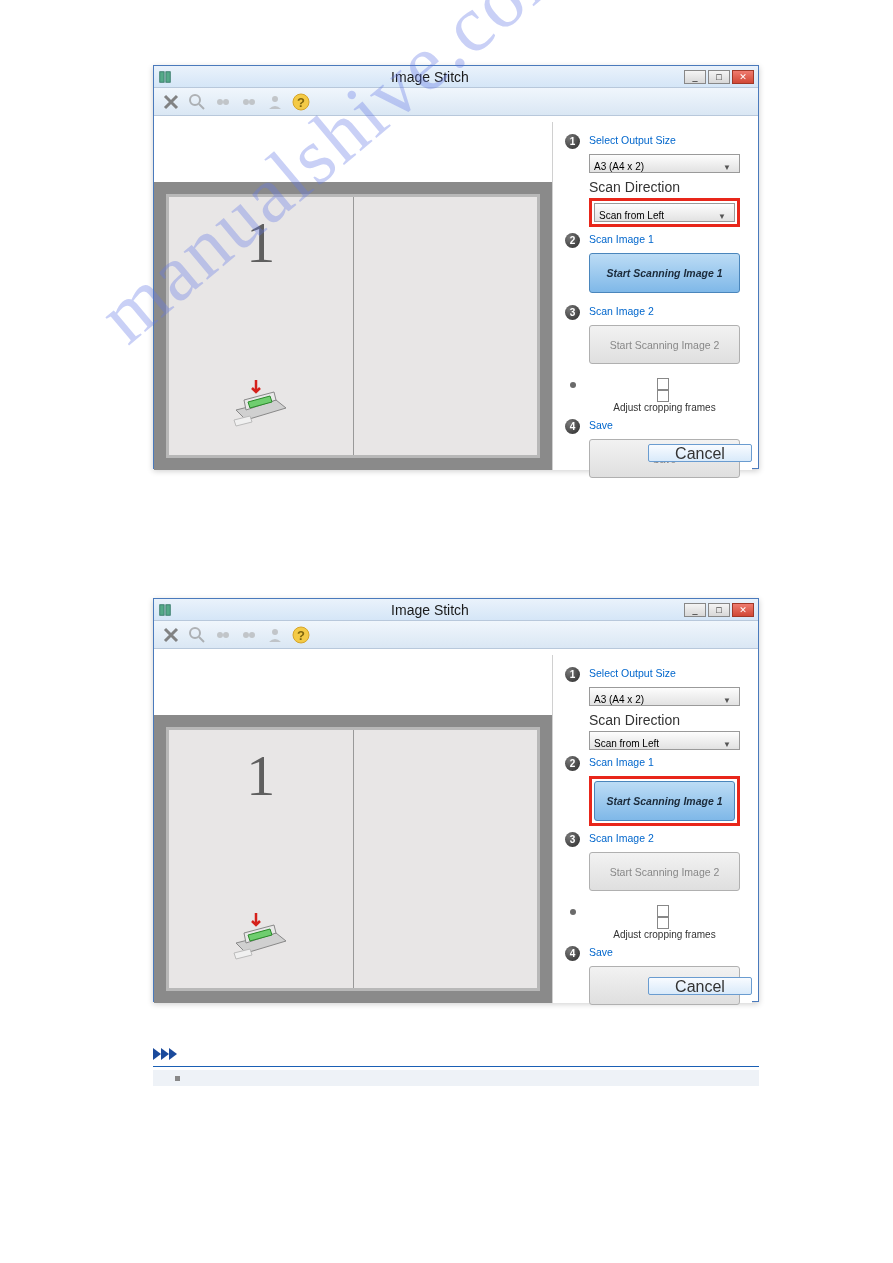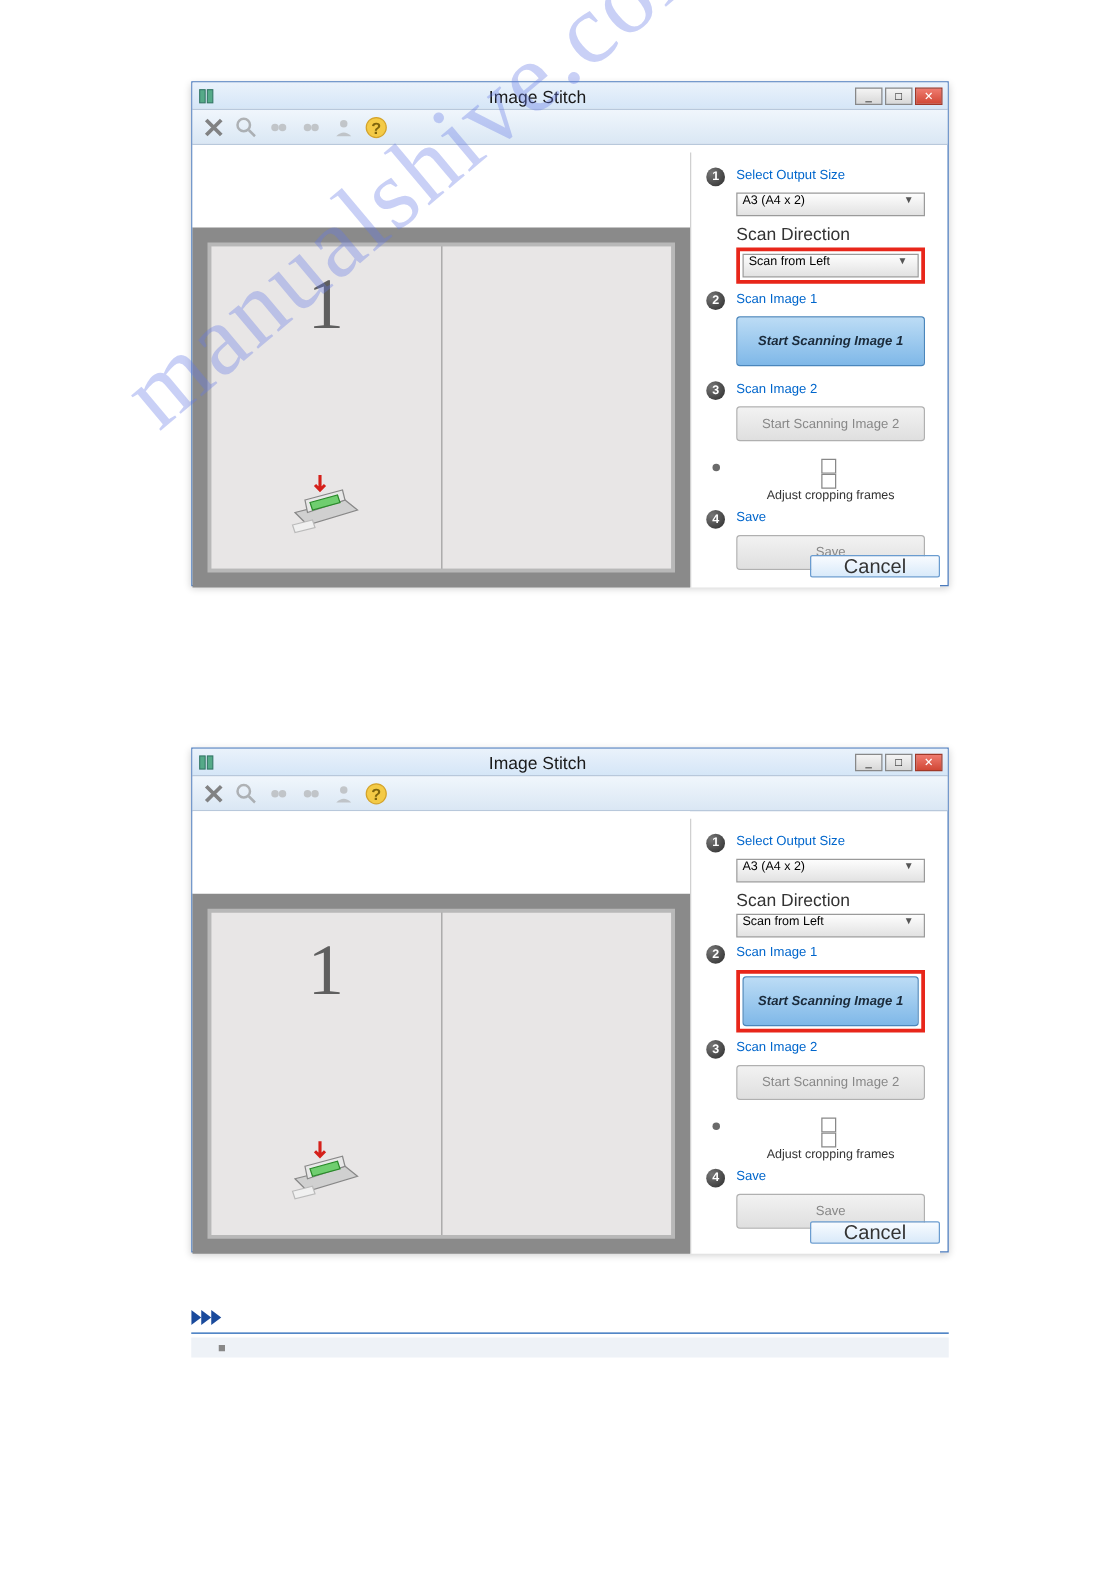--- a/index.html
+++ b/index.html
@@ -179,21 +179,21 @@
     }
 
     .dd {
       width: 100%;
       height: 19px;
       background: linear-gradient(#fdfdfd, #e2e2e2);
       border: 1px solid #9a9a9a;
       font-size: 10px;
       padding: 0 4px;
       display: flex;
-      align-items: flex-start;
+      align-items: flex-end;
       justify-content: space-between;
       cursor: pointer;
       margin-bottom: 6px;
     }
     .dd .arrow {
       width: 16px;
       text-align: center;
       color: #555;
       font-size:8px;
     }
@@ -213,21 +213,21 @@
       border-radius: 3px;
       font-size: 10.5px;
       font-weight: bold;
       color: #1a2a3a;
       cursor: pointer;
       margin-bottom: 6px;
       font-style: italic;
     }
     .btn-secondary {
       width: 100%;
-      height: 28px;
+      height: 39px;
       background: linear-gradient(#f2f2f2, #dfdfdf);
       border: 1px solid #b0b0b0;
       border-radius: 3px;
       font-size: 10.5px;
       color: #888;
       margin-bottom: 8px;
     }
     .chk-row {
       display: flex;
       align-items: center;

